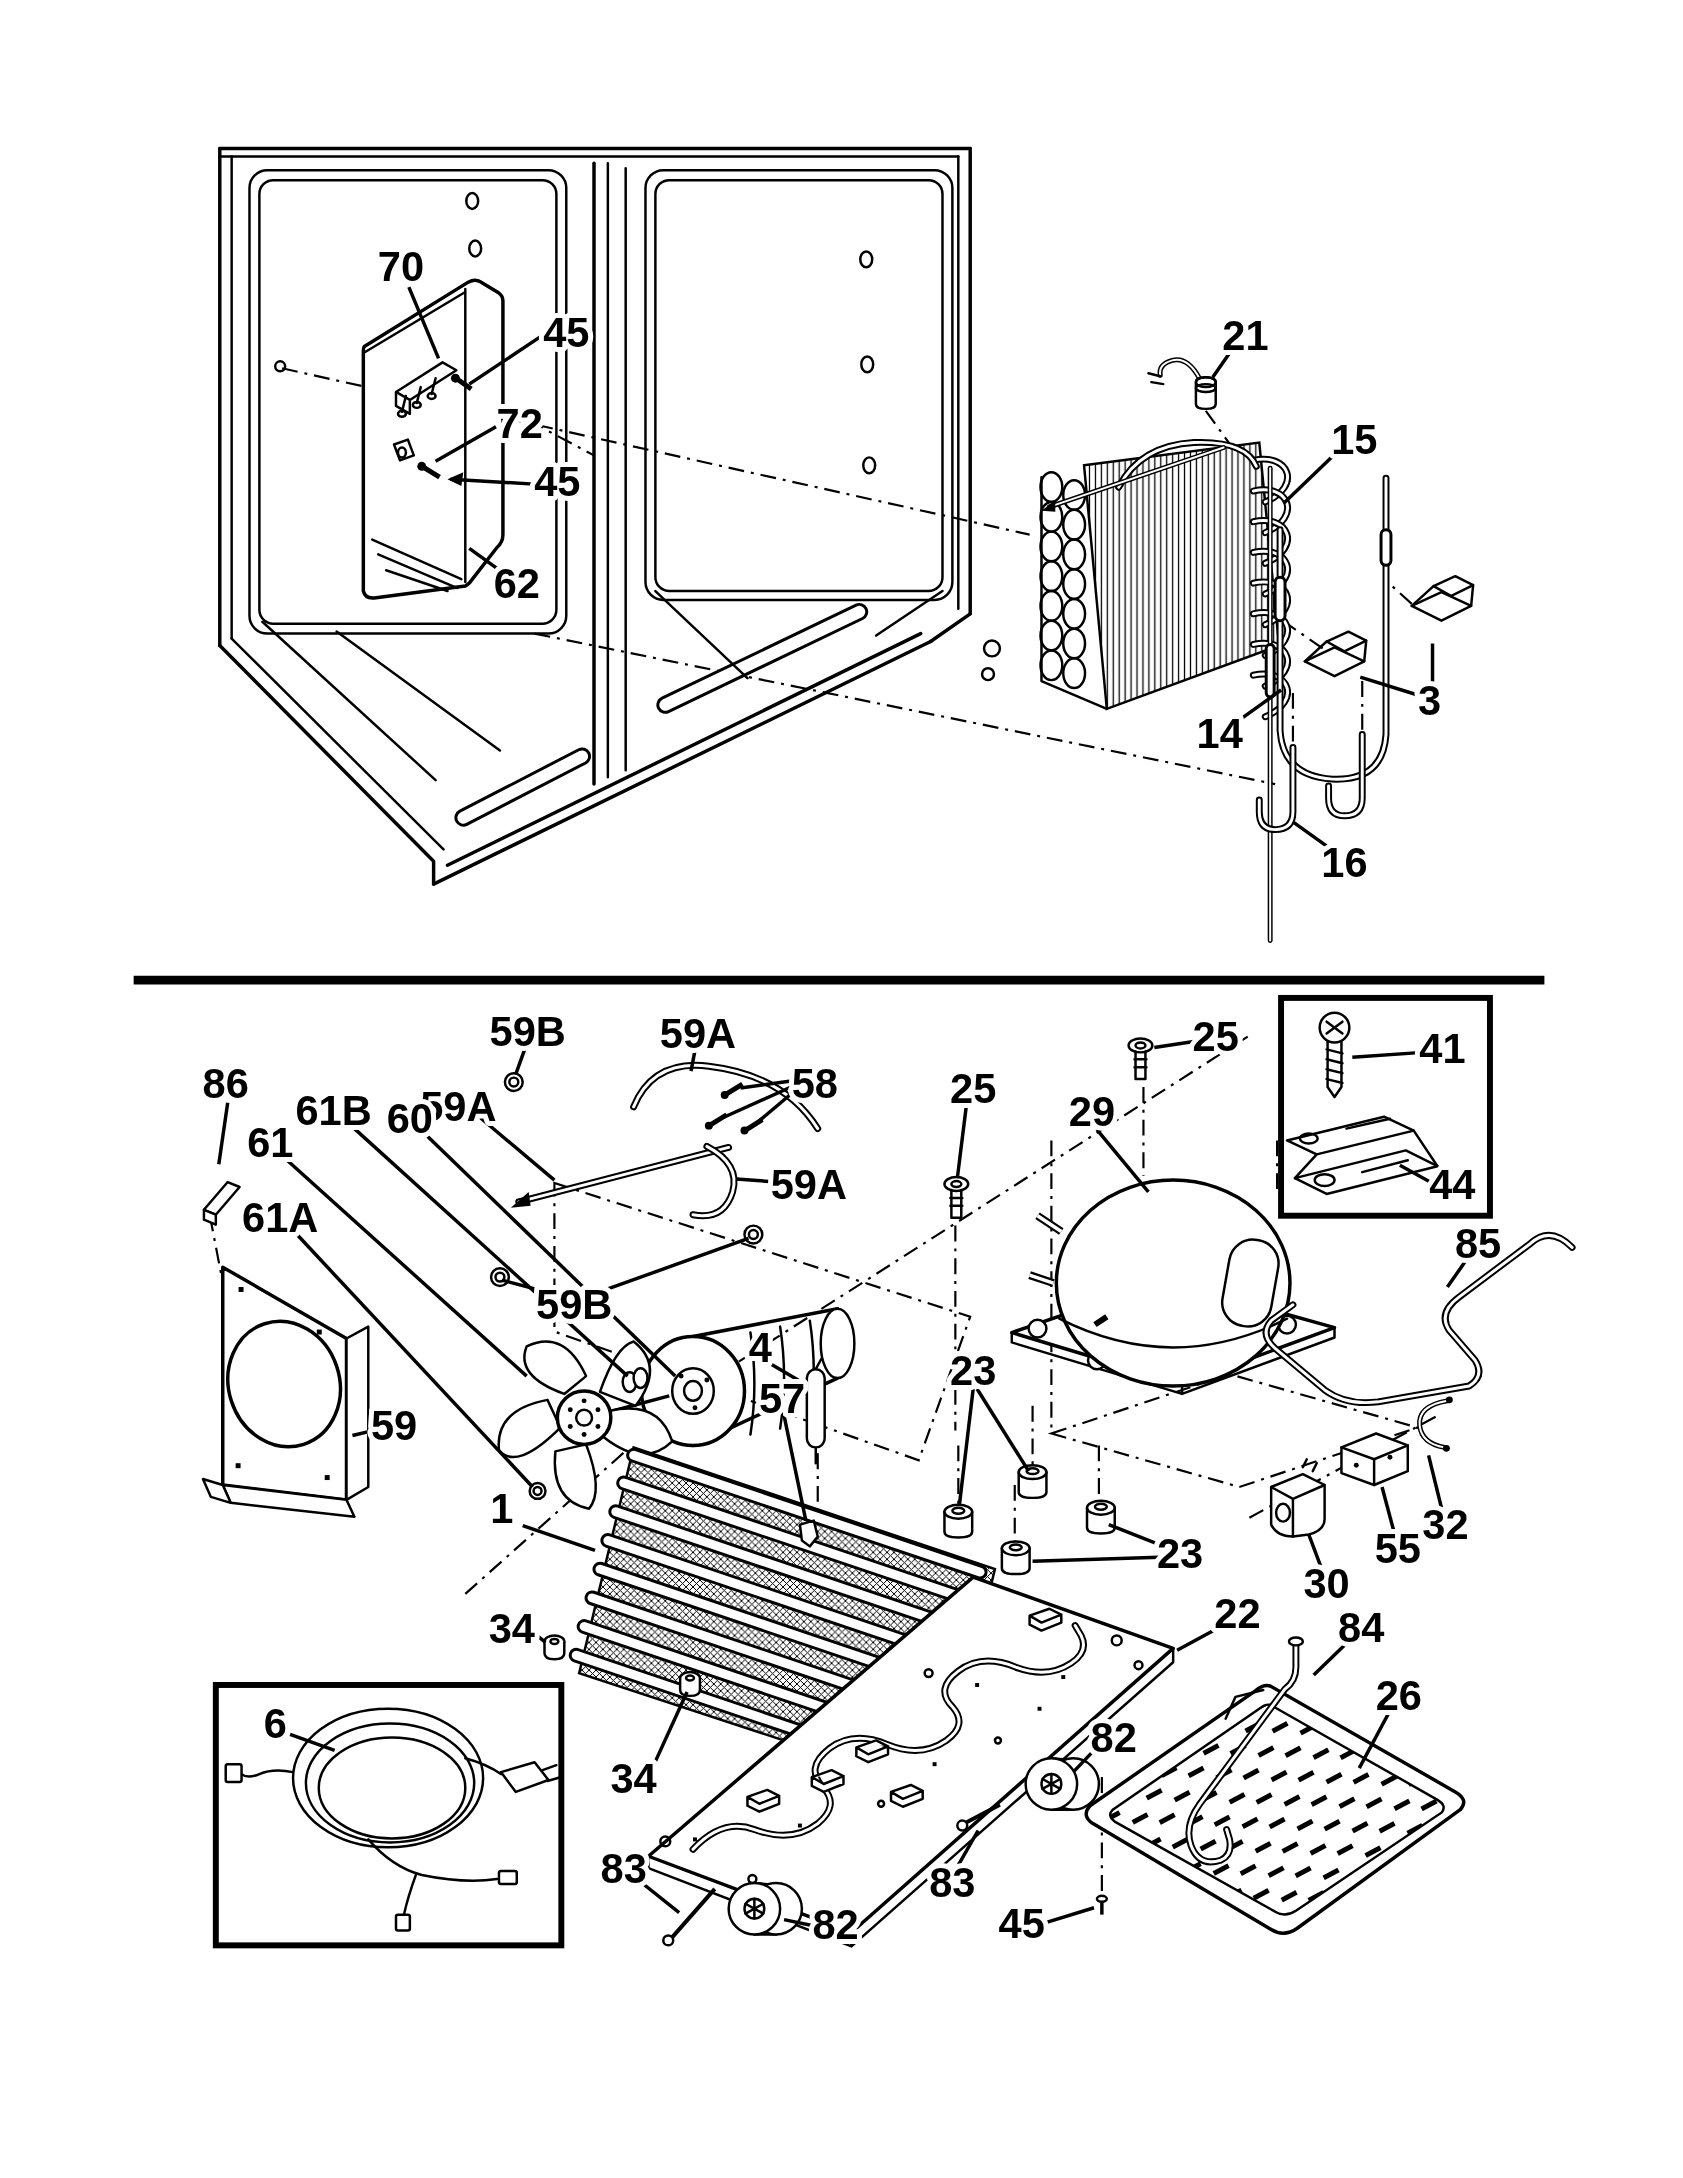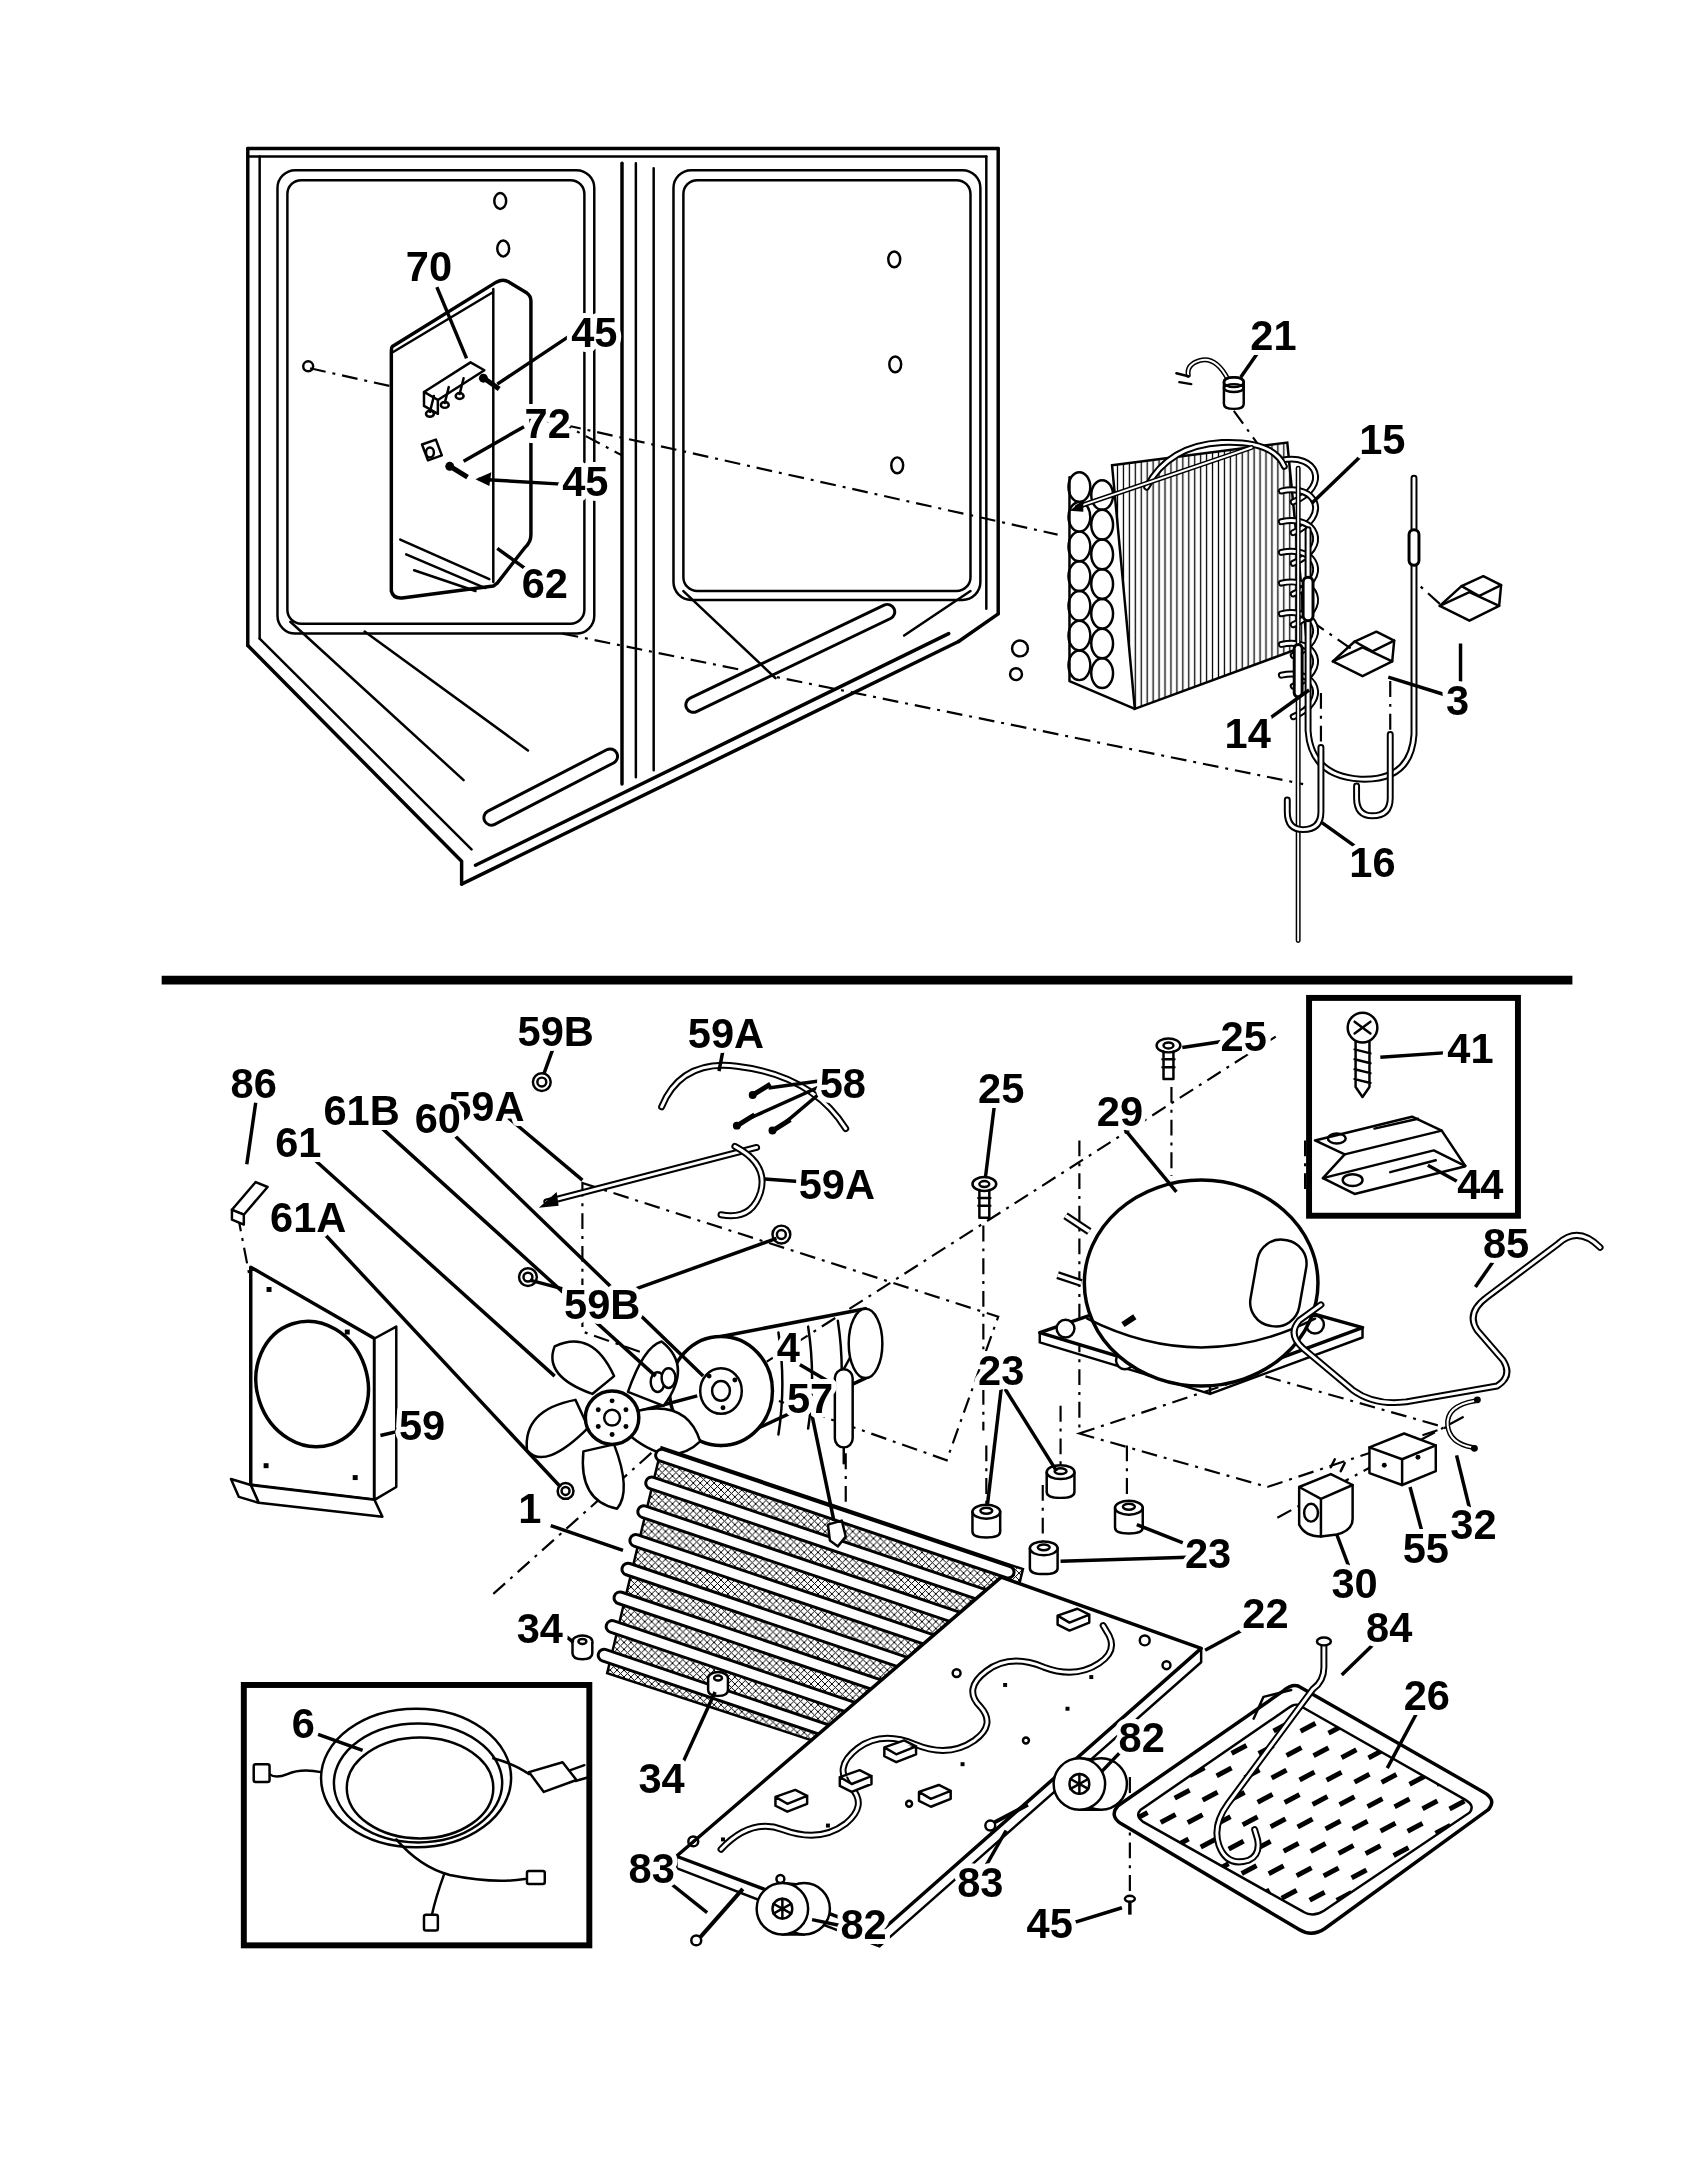--- a/index.html
+++ b/index.html
@@ -1,16 +1,16 @@
 <!DOCTYPE html>
 <html><head>
 <meta charset="utf-8">
 <style>
   html,body{margin:0;padding:0;background:#fff;}
-  .page{position:relative;width:1369px;height:2178px;background:#fff;padding-left:28px;}
+  .page{position:relative;width:1369px;height:2178px;background:#fff;}
   svg{display:block;}
   .callout{font:700 42px "Liberation Sans",sans-serif;fill:#000;text-anchor:middle;
            paint-order:stroke;stroke:#fff;stroke-width:10;stroke-linejoin:round;}
   .leader{stroke:#000;stroke-width:3.5;}
   .ln{fill:none;stroke:#000;stroke-width:2.5;stroke-linejoin:round;stroke-linecap:round;}
   .ln2{fill:none;stroke:#000;stroke-width:3.5;stroke-linejoin:round;stroke-linecap:round;}
   .t1{fill:none;stroke:#000;stroke-width:7;stroke-linecap:round;stroke-linejoin:round;}
   .t2{fill:none;stroke:#fff;stroke-width:3;stroke-linecap:round;stroke-linejoin:round;}
   .s1{fill:none;stroke:#000;stroke-width:5;stroke-linecap:round;}
   .s2{fill:none;stroke:#fff;stroke-width:2;stroke-linecap:round;}

